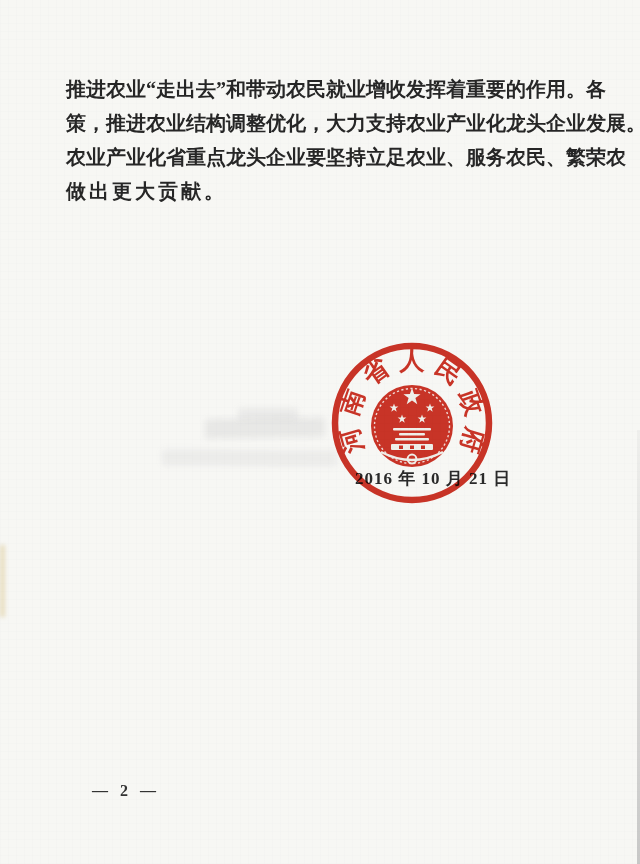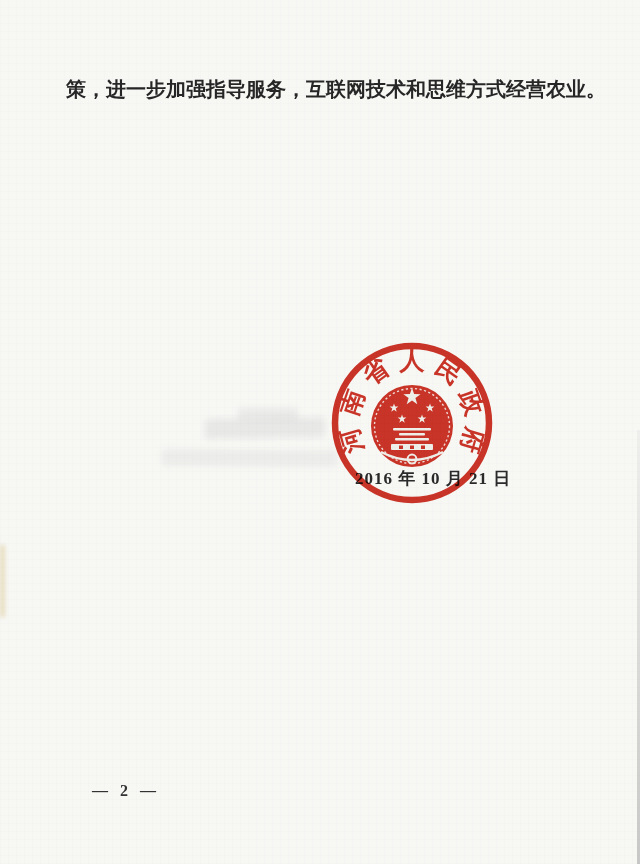--- a/index.html
+++ b/index.html
@@ -87,21 +87,24 @@
     filter:blur(2px);
     pointer-events:none;
   }
 </style>
 </head>
 <body>
 
 <div class="page">
 
   <main class="body-text">
-    <div class="line">策，进一步加强指导服务，互联网技术和思维方式经营农业。</div>
+    <div class="line">推进农业“走出去”和带动农民就业增收发挥着重要的作用。各</div>
+    <div class="line">策，推进农业结构调整优化，大力支持农业产业化龙头企业发展。</div>
+    <div class="line">农业产业化省重点龙头企业要坚持立足农业、服务农民、繁荣农</div>
+    <div class="line last">做出更大贡献。</div>
   </main>
 
   <div class="ghost g1"></div>
   <div class="ghost g2"></div>
   <div class="ghost g3"></div>
 
   <div class="issue-date">2016 年 10 月 21 日</div>
 
   <svg class="seal" viewBox="0 0 170 170" aria-hidden="true">
     <g fill="#cd2a1c" stroke="none">

